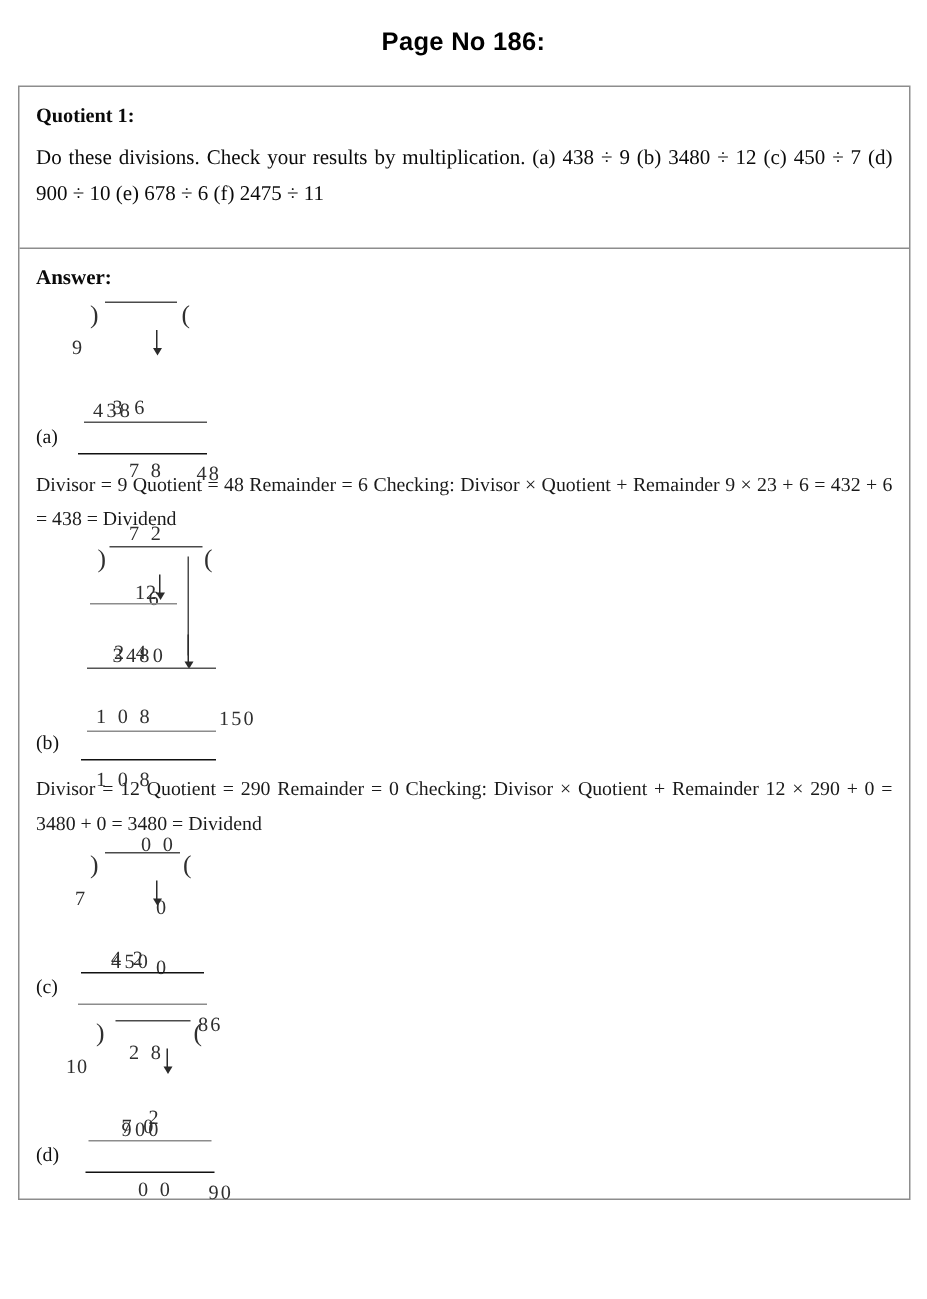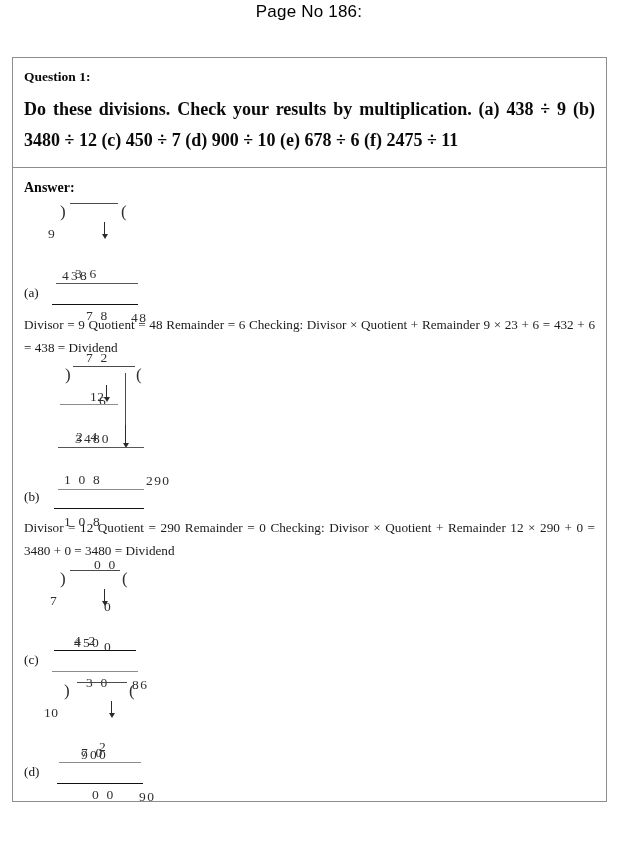--- a/index.html
+++ b/index.html
@@ -14,25 +14,25 @@
     font-family: "Liberation Serif", serif;
     color: #0a0a0a;
     overflow: hidden;
     position: relative;
   }
 
   
   .page-heading {
     text-align: center;
     font-family: "Liberation Sans", sans-serif;
-    font-weight: normal;
+    font-weight: bold;
     font-size: 17px;
     letter-spacing: 0.2px;
     color: #000;
-    padding-top: 2px;
+    padding-top: 18px;
     padding-bottom: 0;
     line-height: 1.2;
   }
 
   
   .qa-frame {
     position: absolute;
     left: 12px;
     top: 57px;
     width: 595px;
@@ -49,22 +49,22 @@
     min-height: 108px;
   }
 
   .q-label {
     font-weight: bold;
     font-size: 13.5px;
     line-height: 1.55;
     margin: 0 0 6px 0;
   }
   .q-text {
-    font-weight: bold;
-    font-size: 18px;
+    font-weight: normal;
+    font-size: 14px;
     line-height: 1.75;
     margin: 0;
     text-align: justify;
   }
   .a-label {
     font-weight: bold;
     font-size: 14px;
     line-height: 1.5;
     margin: 0 0 2px 0;
   }
@@ -157,21 +157,21 @@
   }
 </style>
 </head>
 <body>
 
 <div class="page-heading">Page No 186:</div>
 
 <div class="qa-frame">
 
   <div class="qa-cell qa-cell--question">
-    <p class="q-label">Question 1:</p>
+    <p class="q-label">Quotient 1:</p>
     <p class="q-text">Do these divisions. Check your results by multiplication. (a) 438 ÷ 9 (b) 3480 ÷ 12 (c) 450 ÷ 7 (d) 900 ÷ 10 (e) 678 ÷ 6 (f) 2475 ÷ 11</p>
   </div>
 
   <div class="qa-cell">
     <p class="a-label">Answer:</p>
 
     <div class="work" style="height:108px;">
       <div class="wrow" style="top:0;">
         <span class="wcell divisor" style="left:24px;">9</span>
         <span class="wcell bracket" style="left:36px;top:-1px;">)</span>
@@ -204,21 +204,21 @@
     </div>
 
     <p class="explain">Divisor = 9 Quotient = 48 Remainder = 6 Checking: Divisor × Quotient + Remainder 9 × 23 + 6 = 432 + 6 = 438 = Dividend</p>
 
     <div class="work" style="height:148px;">
       <div class="wrow" style="top:0;">
         <span class="wcell divisor" style="left:18px;margin-left:48px;">12</span>
         <span class="wcell bracket" style="left:41px;top:-1px;">)</span>
         <span class="wcell" style="left:51px;">3480</span>
         <span class="wcell bracket" style="left:112px;top:-1px;">(</span>
-        <span class="wcell quotient" style="left:122px;">290</span>
+        <span class="wcell quotient" style="left:122px;">150</span>
       </div>
       <div class="vinculum" style="left:49px;top:1px;width:62px;"></div>
 
       <div class="wrow" style="top:19px;">
         <span class="wcell" style="left:52px;">2 4</span>
       </div>
       <div class="arrow" style="left:82px;top:20px;height:13px;"></div>
       <div class="vbar" style="left:101px;top:8px;height:66px;"></div>
       <div class="arrow" style="left:101px;top:60px;height:19px;"></div>
 
@@ -260,24 +260,24 @@
         <span class="wcell bracket" style="left:98px;top:-1px;">(</span>
         <span class="wcell quotient" style="left:108px;">86</span>
       </div>
       <div class="vinculum" style="left:46px;top:1px;width:50px;"></div>
 
       <div class="wrow" style="top:19px;">
         <span class="wcell" style="left:50px;">4 2</span>
       </div>
       <div class="arrow" style="left:80px;top:20px;height:13px;"></div>
 
-      <div class="wrow" style="top:40px;">
-        <span class="wcell" style="left:62px;">3 0</span>
-      </div>
-
+
+      <div class="wrow" style="top:61px;">
+        <span class="wcell" style="left:62px;">2 8</span>
+      </div>
       <div class="hrule thick" style="left:30px;top:81px;width:82px;"></div>
 
       <div class="wrow" style="top:83px;">
         <span class="wcell" style="left:75px;">2</span>
       </div>
       <div class="hrule grey" style="left:28px;top:102px;width:86px;"></div>
 
       <span class="part-label" style="top:83px;">(c)</span>
     </div>
 

